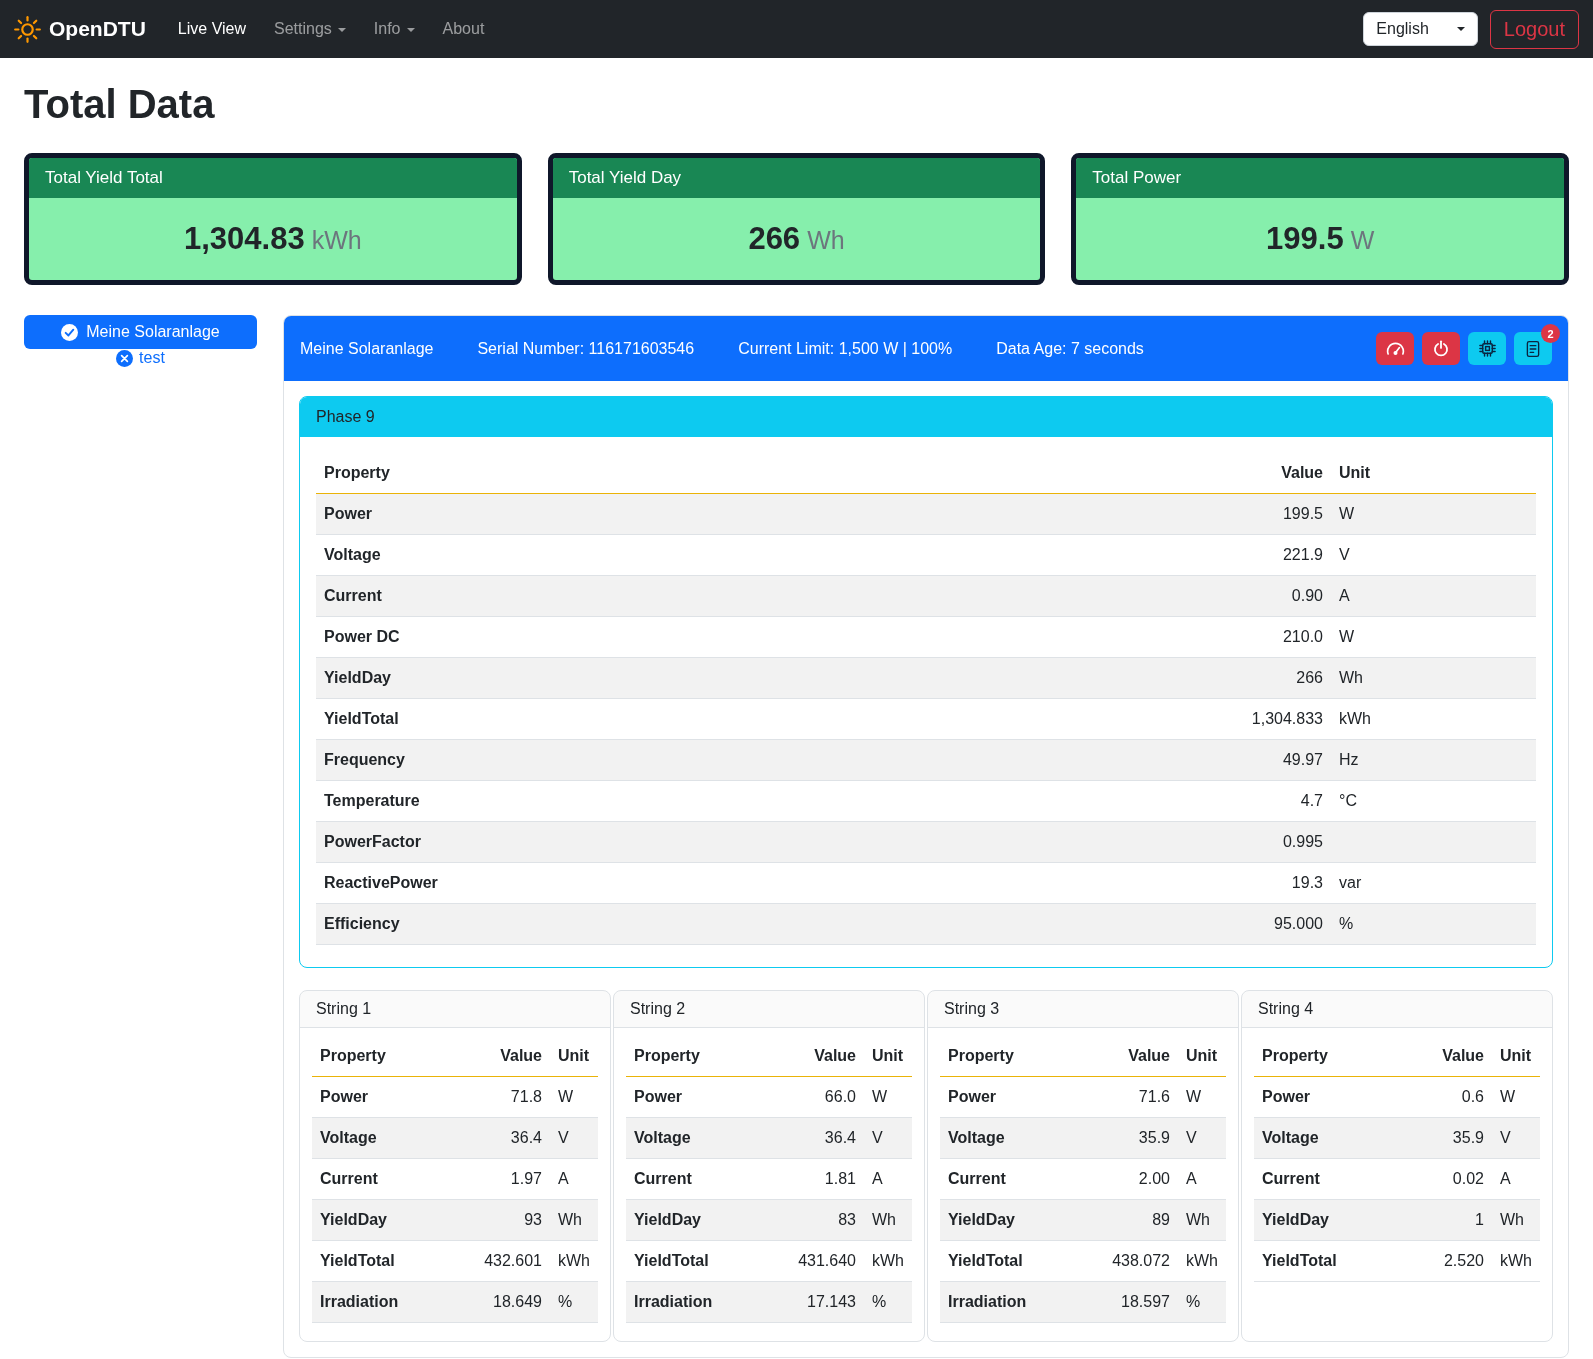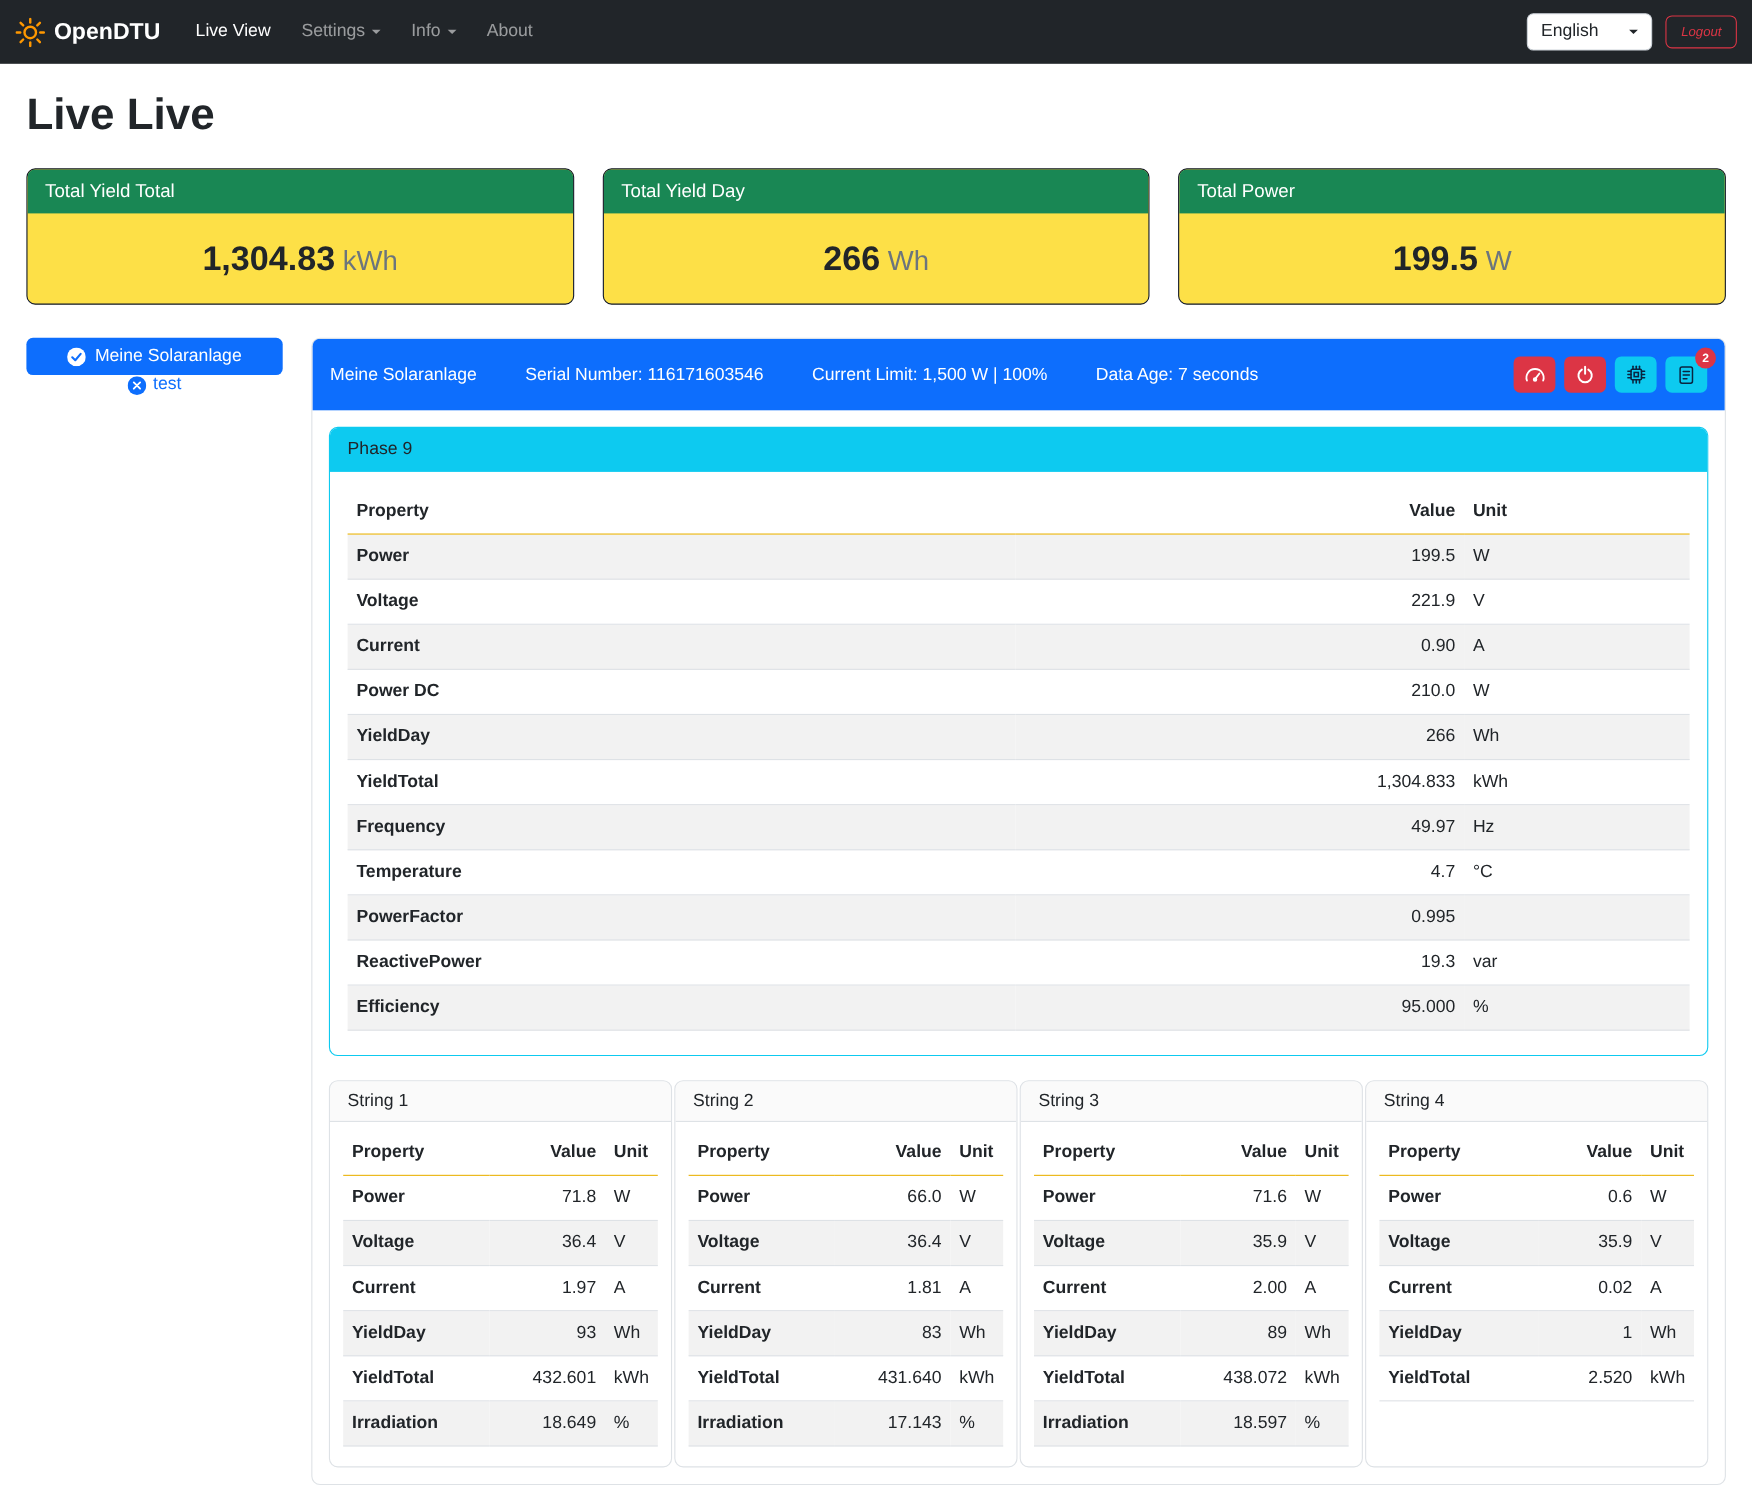--- a/index.html
+++ b/index.html
@@ -43,33 +43,32 @@
   .nav-right { display: flex; align-items: center; gap: 12px; }
   .lang-select {
     background: #fff; border: 1px solid #ced4da; border-radius: 6px;
     padding: 7px 12px; font-size: 16px; color: #212529;
     display: flex; align-items: center; gap: 22px; cursor: pointer;
   }
   .lang-select .caret { border-top-color: #212529; }
   .logout-btn {
     background: transparent; color: #dc3545;
     border: 1px solid #dc3545; border-radius: 6px;
-    padding: 7px 13px; font-size: 12px; cursor: pointer;
+    padding: 7px 13px; font-size: 20px; cursor: pointer;
     font-family: inherit;
-    font-style: italic;
   }
 
   
   .container { padding: 6px 24px 26px; }
   .page-title { font-size: 40px; font-weight: 600; margin: 18px 0 26px; }
 
   .summary-row { display: flex; gap: 26px; }
   .summary-card {
-    flex: 1; border: 1px solid #0f172a; border-radius: 8px;
-    overflow: hidden; background: #fde047;
+    flex: 1; border: 5px solid #0f172a; border-radius: 8px;
+    overflow: hidden; background: #86efac;
   }
   .summary-card-header {
     background: #198754; color: #fff;
     padding: 10px 16px; font-size: 17px;
   }
   .summary-card-body { padding: 23px 16px; text-align: center; }
   .summary-value { font-size: 31px; font-weight: 600; }
   .summary-unit { font-size: 25px; color: #6c757d; margin-left: 7px; }
 
   .content-row { display: flex; align-items: flex-start; margin-top: 30px; }
@@ -191,21 +190,21 @@
   <div class="nav-right">
     <div class="lang-select">
       <span>English</span>
       <span class="caret"></span>
     </div>
     <button class="logout-btn">Logout</button>
   </div>
 </nav>
 
 <div class="container">
-  <h1 class="page-title">Live Live</h1>
+  <h1 class="page-title">Total Data</h1>
 
   <div class="summary-row">
     <div class="summary-card">
       <div class="summary-card-header">Total Yield Total</div>
       <div class="summary-card-body">
         <span class="summary-value">1,304.83</span><span class="summary-unit">kWh</span>
       </div>
     </div>
     <div class="summary-card">
       <div class="summary-card-header">Total Yield Day</div>

